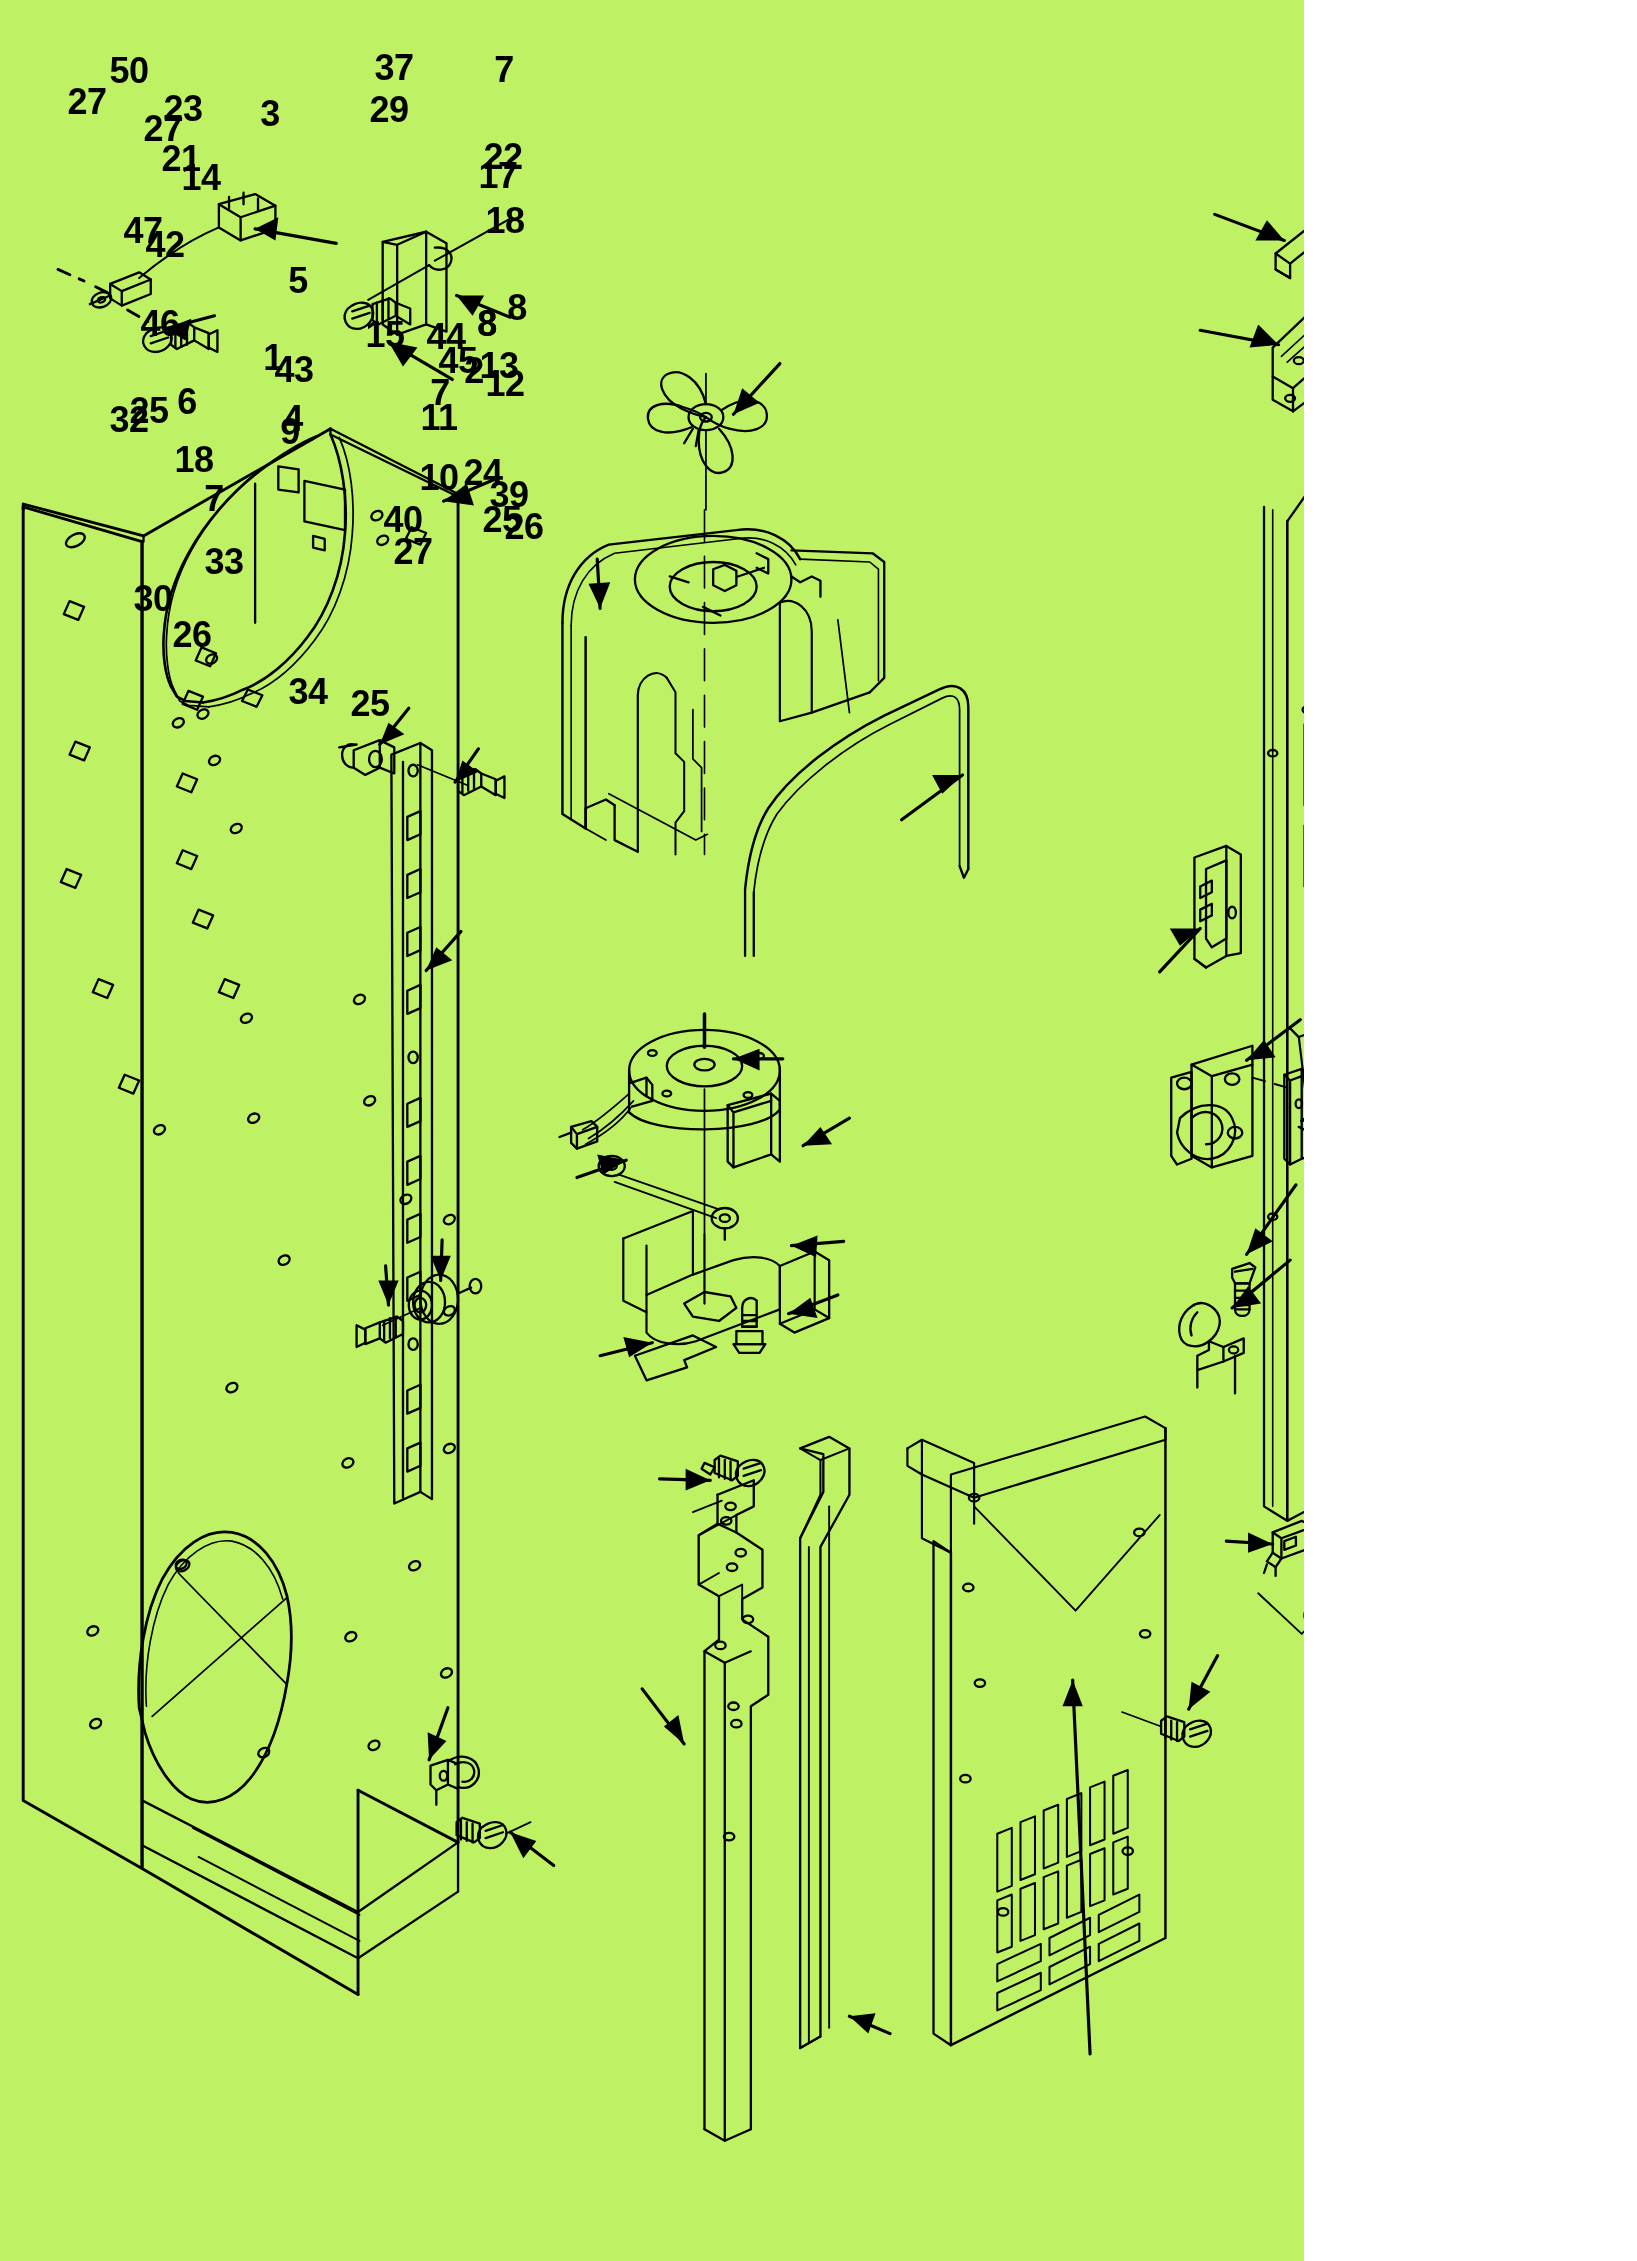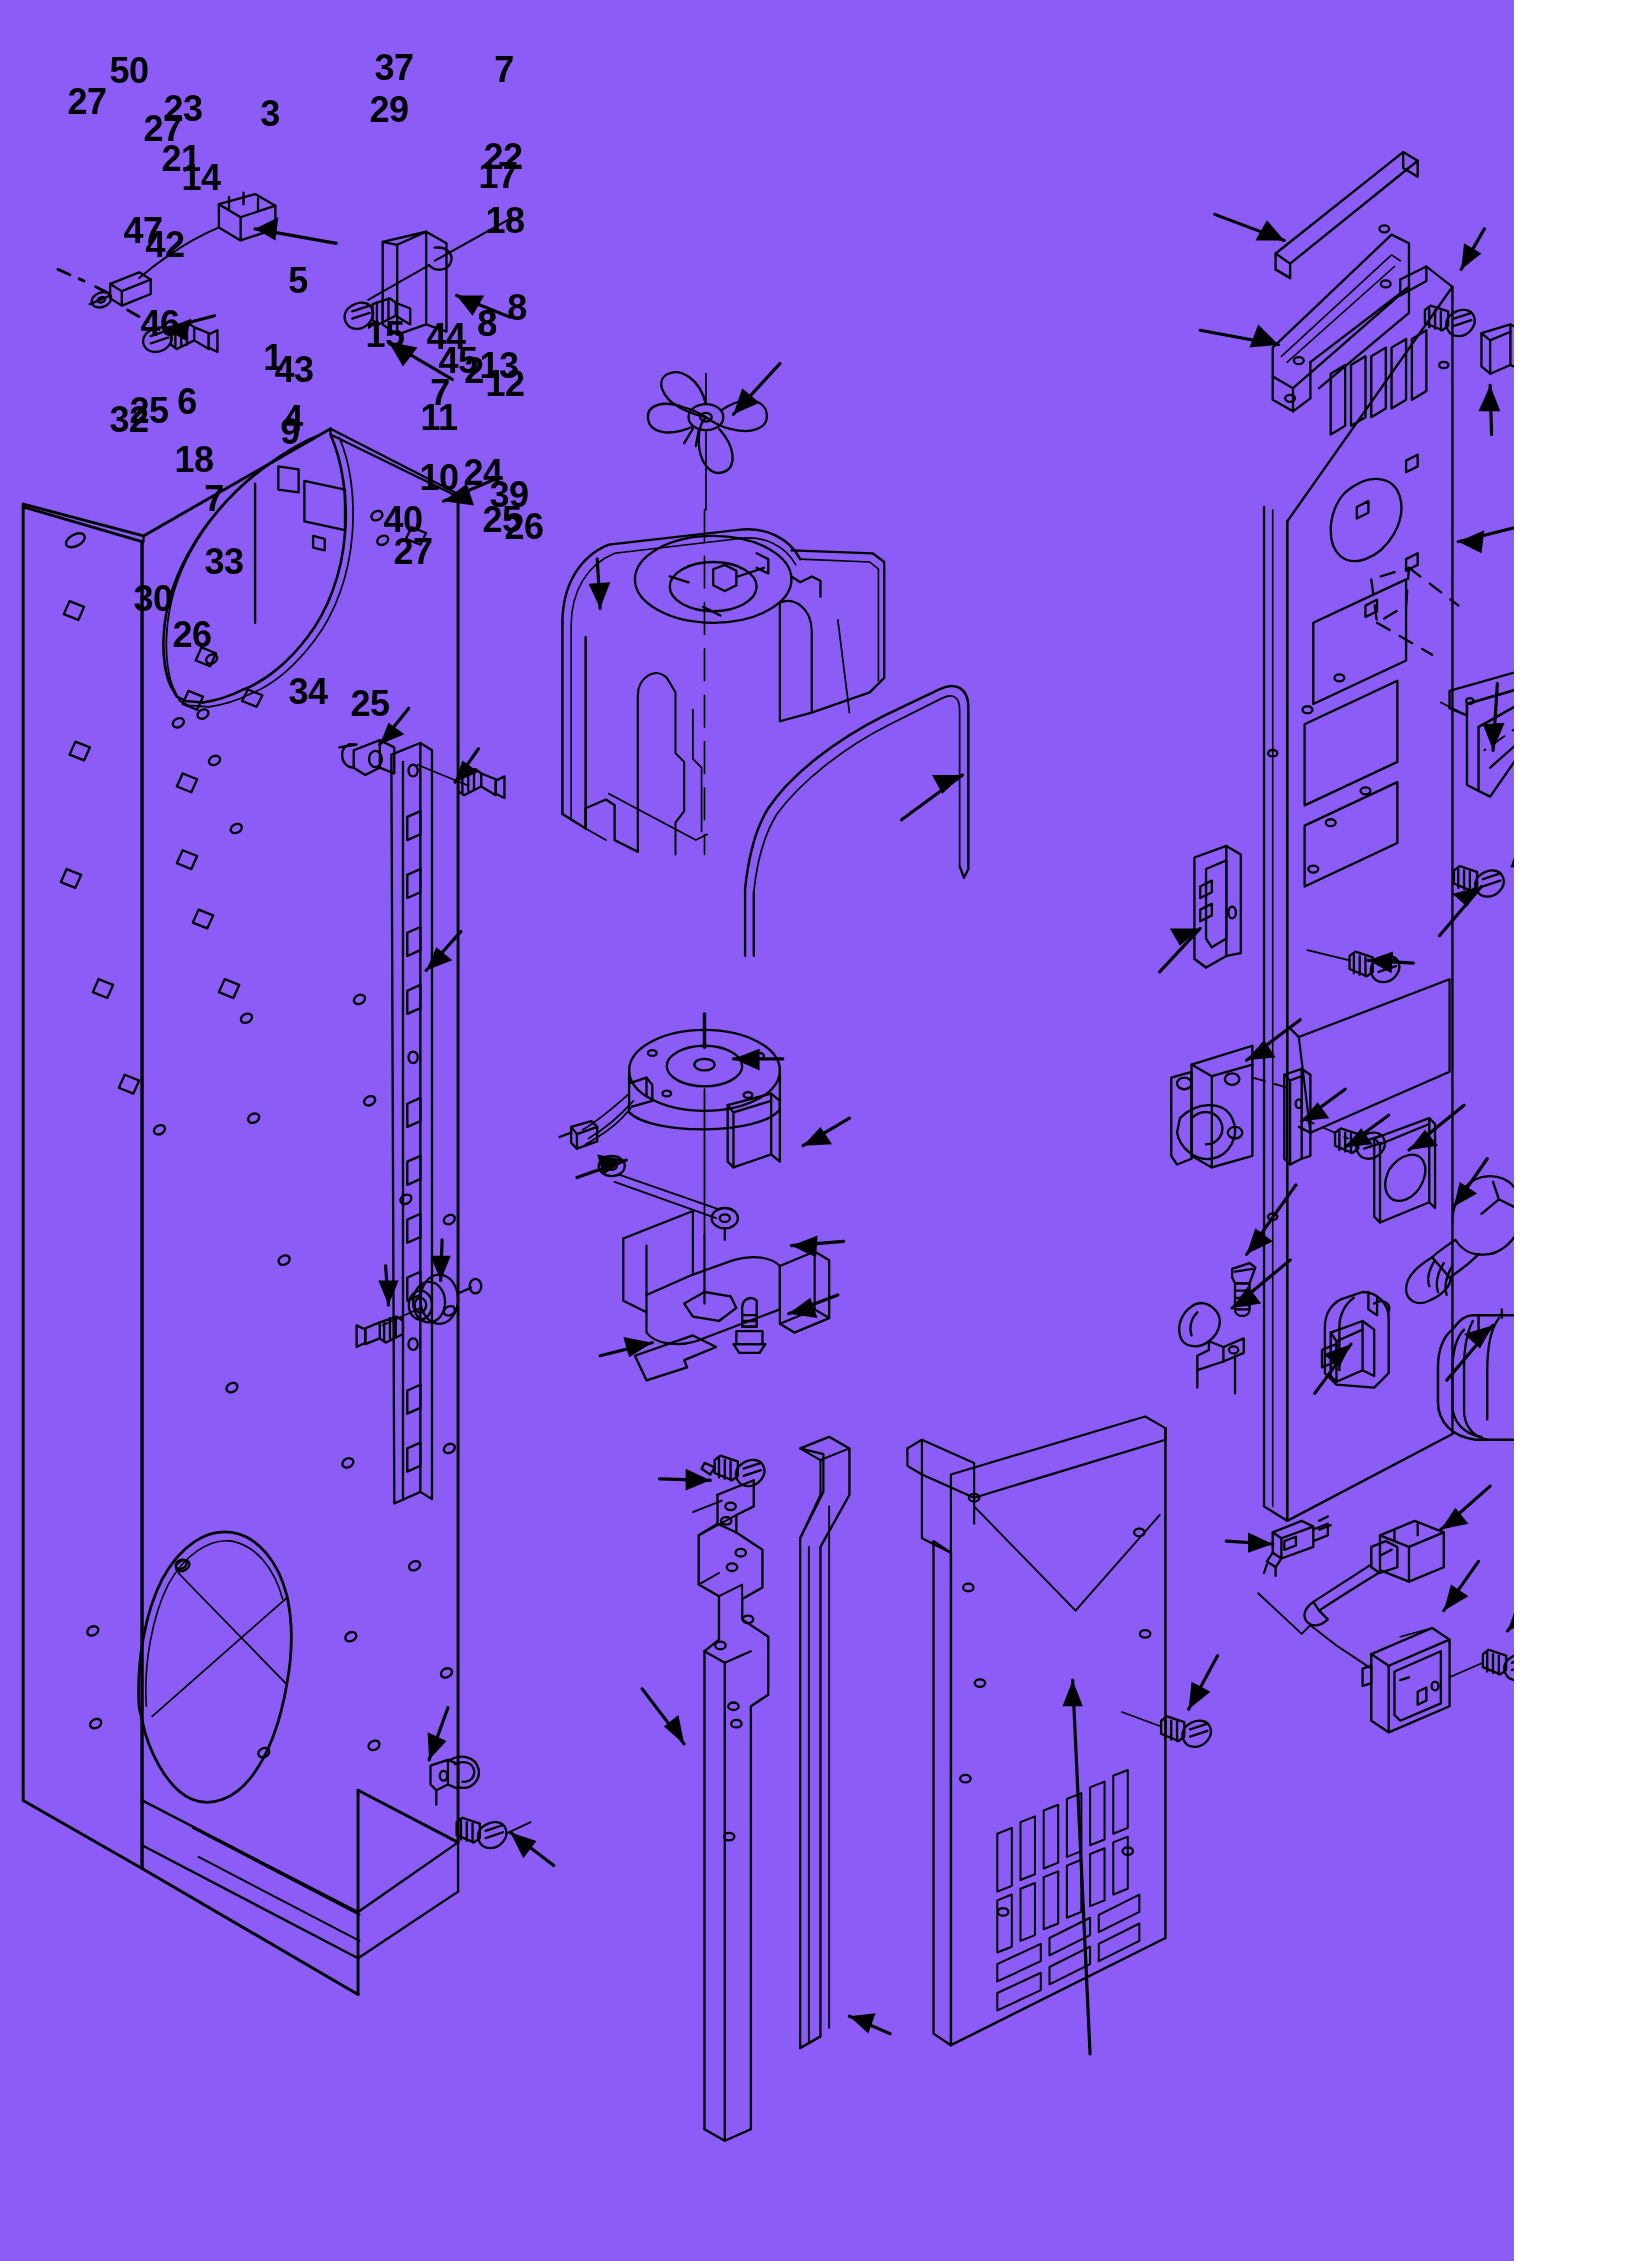--- a/index.html
+++ b/index.html
@@ -1,22 +1,22 @@
 <!DOCTYPE html>
 <html style="font-size:7.8px"><head>
 <meta charset="utf-8">
 <title>Appliance Parts Exploded Diagram</title>
 <style>
   html,body{margin:0;padding:0;background:#ffffff;}
   body{font-family:"Liberation Sans",sans-serif;}
   #sheet{
     position:relative;
-    width:1514px;
+    width:1304px;
     height:2261px;
-    background:#8b5cf6;
+    background:#bef264;
     overflow:hidden;
   }
   #art{position:absolute;left:0;top:0;width:1638px;height:2261px;}
   .lbl{
     position:absolute;
     font-family:"Liberation Sans",sans-serif;
     font-weight:bold;
     color:#000;
     line-height:1;
     white-space:nowrap;

